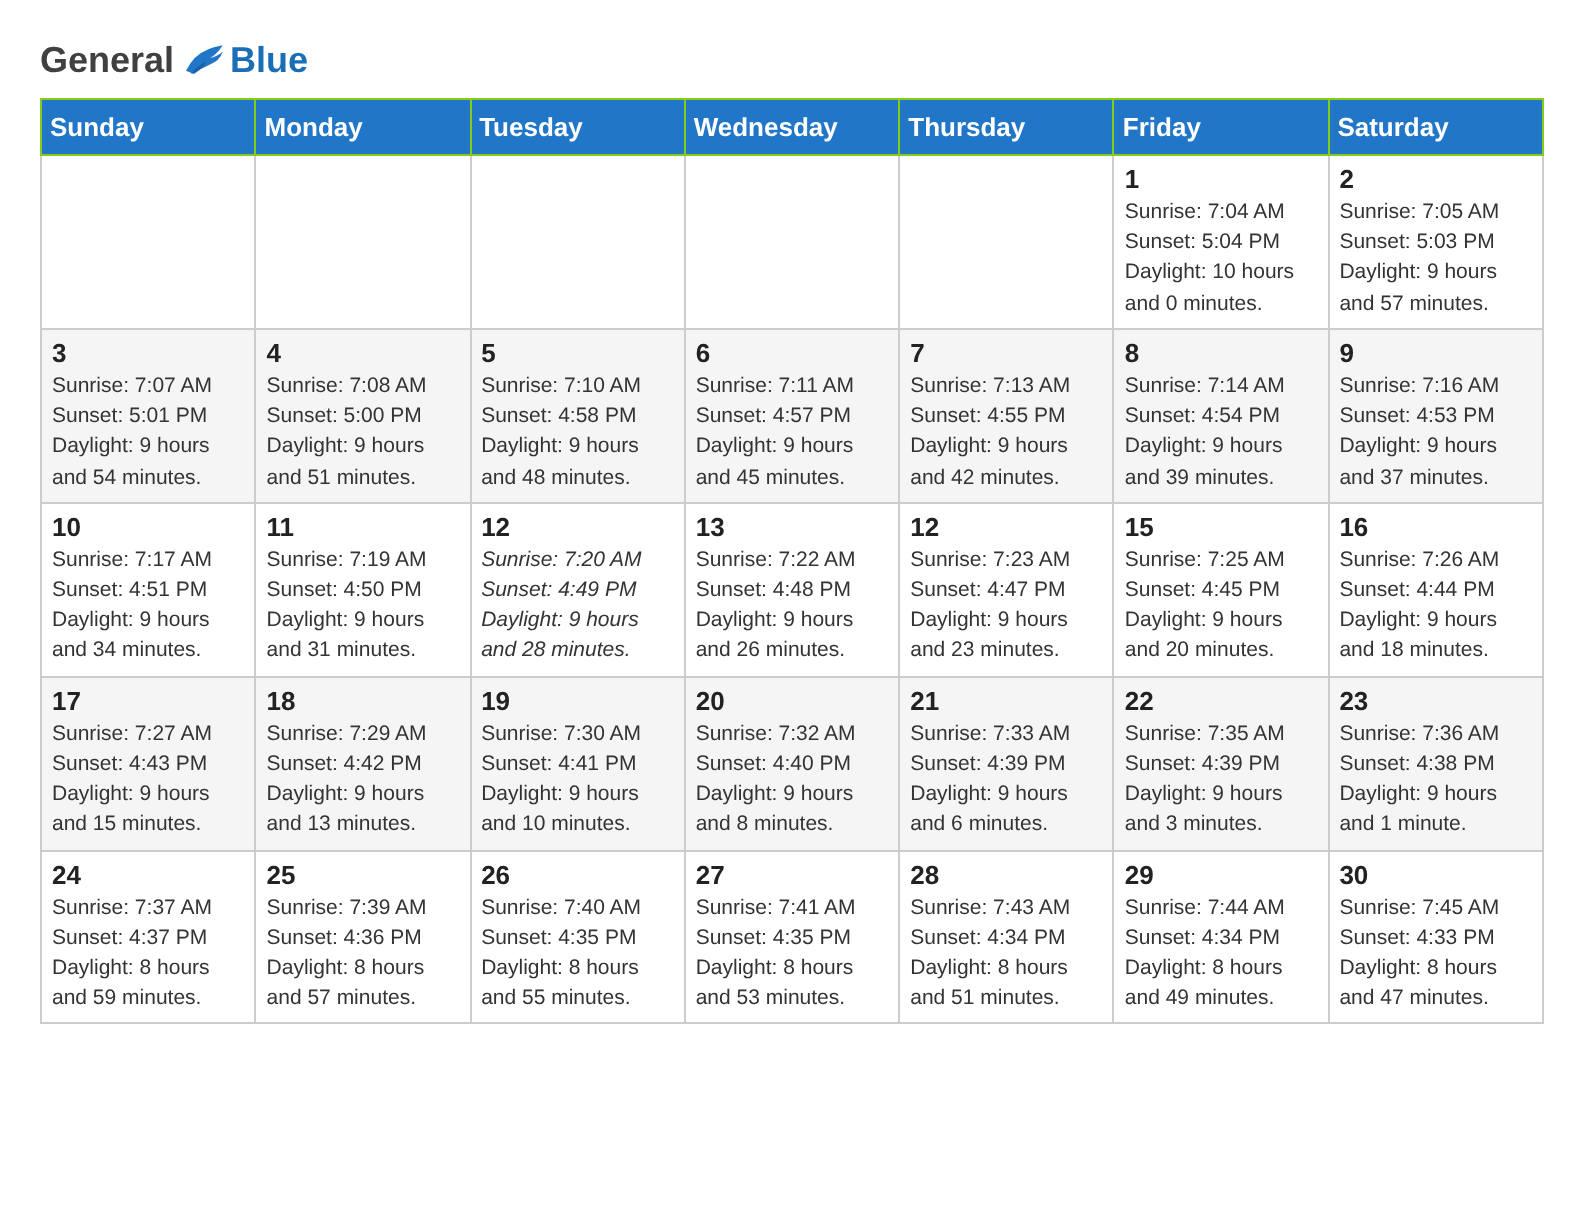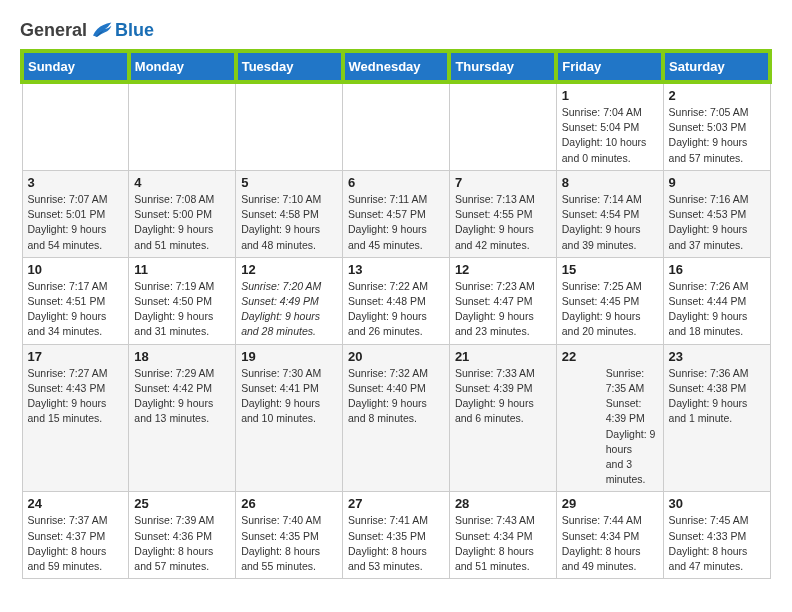--- a/index.html
+++ b/index.html
@@ -59,21 +59,21 @@
       border-collapse: collapse;
       margin-top: 8px;
     }
     .calendar th {
       background-color: #2176c7;
       color: #fff;
       font-size: 13px;
       font-weight: bold;
       padding: 6px 4px;
       text-align: left;
-      border: 4px solid #84cc16;
+      border: 1px solid #84cc16;
     }
     .calendar td {
       border: 1px solid #ccc;
       vertical-align: top;
       padding: 4px 5px;
       width: 106px;
       min-height: 85px;
       font-size: 11px;
       color: #333;
       background: #fff;
@@ -285,21 +285,21 @@
         </td>
         <td>
           <span class="day-number">21</span>
           <div class="day-info" style="white-space: pre-line;">Sunrise: 7:33 AM
 Sunset: 4:39 PM
 Daylight: 9 hours
 and 6 minutes.</div>
         </td>
         <td>
           <span class="day-number">22</span>
-          <div class="day-info" style="white-space: pre-line; margin-left: 44px;">Sunrise: 7:35 AM
+          <div class="day-info" style="white-space: pre-line;">Sunrise: 7:35 AM
 Sunset: 4:39 PM
 Daylight: 9 hours
 and 3 minutes.</div>
         </td>
         <td>
           <span class="day-number">23</span>
           <div class="day-info" style="white-space: pre-line;">Sunrise: 7:36 AM
 Sunset: 4:38 PM
 Daylight: 9 hours
 and 1 minute.</div>

